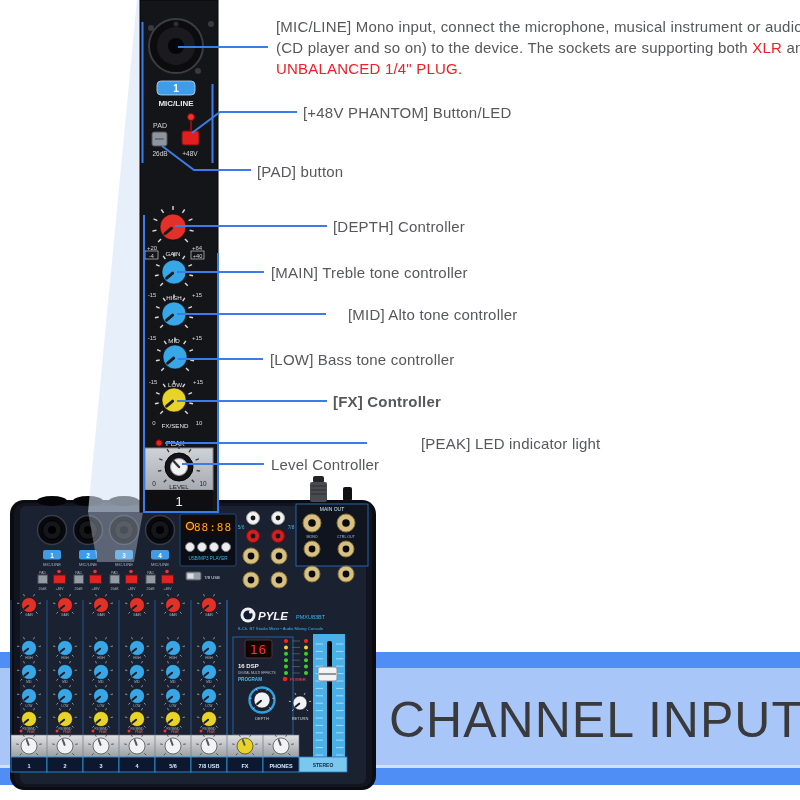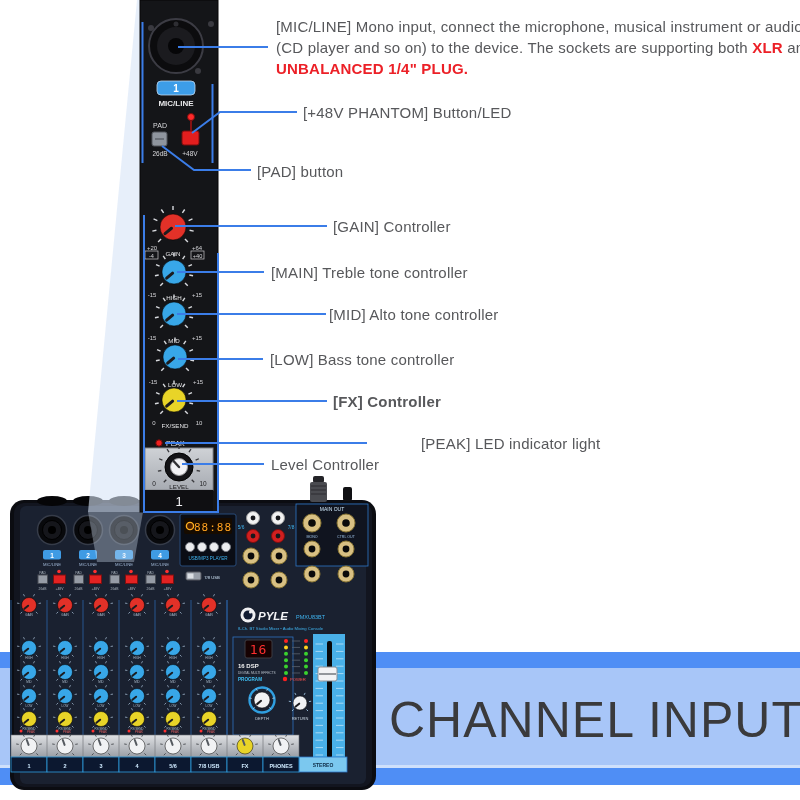--- a/index.html
+++ b/index.html
@@ -4,21 +4,21 @@
 <style>
   html,body{margin:0;padding:0;background:#fff;}
   .stage{position:relative;width:800px;height:800px;background:#ffffff;overflow:hidden;
          font-family:"Liberation Sans",sans-serif;}
   .banner-stripe{position:absolute;left:0;width:800px;z-index:0;}
   .banner-band{position:absolute;left:0;width:800px;z-index:0;}
   .banner-title{position:absolute;left:389px;top:691px;font-size:50px;letter-spacing:1px;
                 color:#3a3a3c;z-index:0;white-space:nowrap;}
   #scene{position:absolute;left:0;top:0;z-index:1;}
   .ann{position:absolute;font-size:15px;color:#57585b;white-space:nowrap;z-index:2;letter-spacing:.2px;}
-  .ann .red{color:#ec2027;font-weight:bold;}
+  .ann .red{color:#ec2027;}
   .micblock{line-height:21px;}
   svg text{font-family:"Liberation Sans",sans-serif;}
   .seg{font-family:"DejaVu Sans Mono",monospace;}
 </style>
 </head>
 <body>
 
 <div class="stage">
 
   <div class="banner-stripe" style="top:652px;height:16px;background:#4f8ef5;"></div>
@@ -910,20 +910,20 @@
     </g>
   </svg>
 
   <div class="ann micblock" style="left:276px;top:16px;">
     <span>[MIC/LINE] Mono input, connect the microphone, musical instrument or audio device</span><br>
     <span>(CD player and so on) to the device. The sockets are supporting both </span><span class="red">XLR</span><span> and</span><br>
     <span class="red">UNBALANCED 1/4" PLUG.</span>
   </div>
   <div class="ann" style="left:303px;top:104px;">[+48V PHANTOM] Button/LED</div>
   <div class="ann" style="left:257px;top:163px;">[PAD] button</div>
-  <div class="ann" style="left:333px;top:218px;">[GAIN] Controller</div>
+  <div class="ann" style="left:333px;top:218px;">[DEPTH] Controller</div>
   <div class="ann" style="left:271px;top:264px;">[MAIN] Treble tone controller</div>
-  <div class="ann" style="left:329px;top:306px;">[MID] Alto tone controller</div>
+  <div class="ann" style="left:348px;top:306px;">[MID] Alto tone controller</div>
   <div class="ann" style="left:270px;top:351px;text-align:right;">[LOW] Bass tone controller</div>
   <div class="ann" style="left:333px;top:393px;font-weight:bold;">[FX] Controller</div>
   <div class="ann" style="left:373px;top:435px;margin-left:48px;">[PEAK] LED indicator light</div>
   <div class="ann" style="left:271px;top:456px;">Level Controller</div>
 </div>
 
 </body></html>

